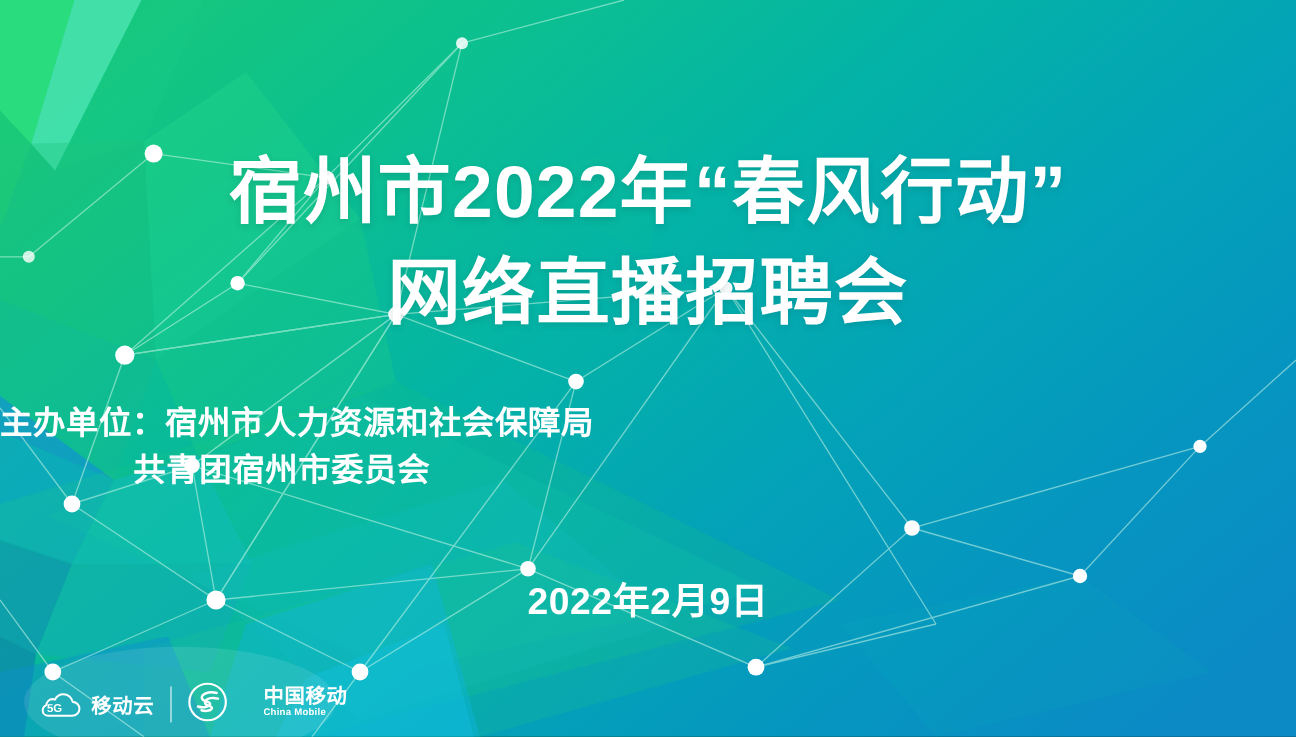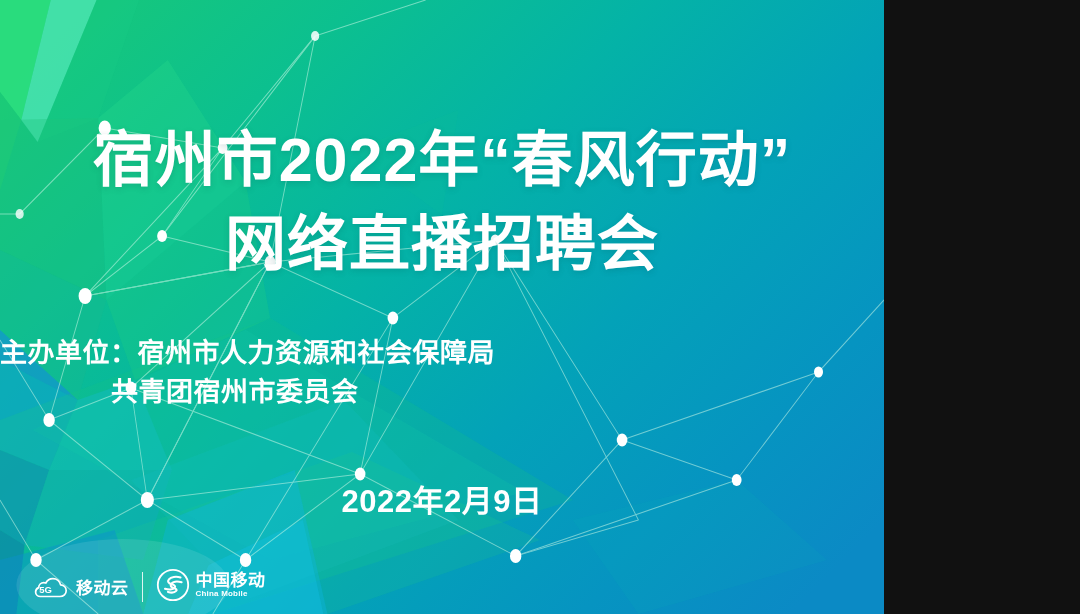--- a/index.html
+++ b/index.html
@@ -3,21 +3,21 @@
 <meta charset="utf-8">
 <title>Event Poster</title>
 <style>
   html, body {
     margin: 0;
     padding: 0;
     background: #111;
   }
   .poster {
     position: relative;
-    width: 884px;
+    width: 1080px;
     height: 614px;
     overflow: hidden;
     font-family: "Liberation Sans", "DejaVu Sans", sans-serif;
     background: linear-gradient(100deg, #16c77c 0%, #0dbf93 18%, #06b6a6 38%, #02a9b4 58%, #0399bd 78%, #0b8ec4 100%);
   }
   .poster-bg {
     position: absolute;
     inset: 0;
     width: 100%;
     height: 100%;
@@ -114,20 +114,21 @@
     color: #ffffff;
     font-size: 8px;
     font-weight: bold;
     letter-spacing: 0.2px;
     line-height: 1.1;
   }
   .logo-stack {
     display: flex;
     flex-direction: column;
     justify-content: center;
+    margin-left: 24px;
   }
 </style>
 </head>
 <body>
 
 <div class="poster">
 
   <svg class="poster-bg" viewBox="0 0 1080 614" preserveAspectRatio="none">
     <defs>
       <linearGradient id="bgGrad" x1="0" y1="0.15" x2="1" y2="0.85">

